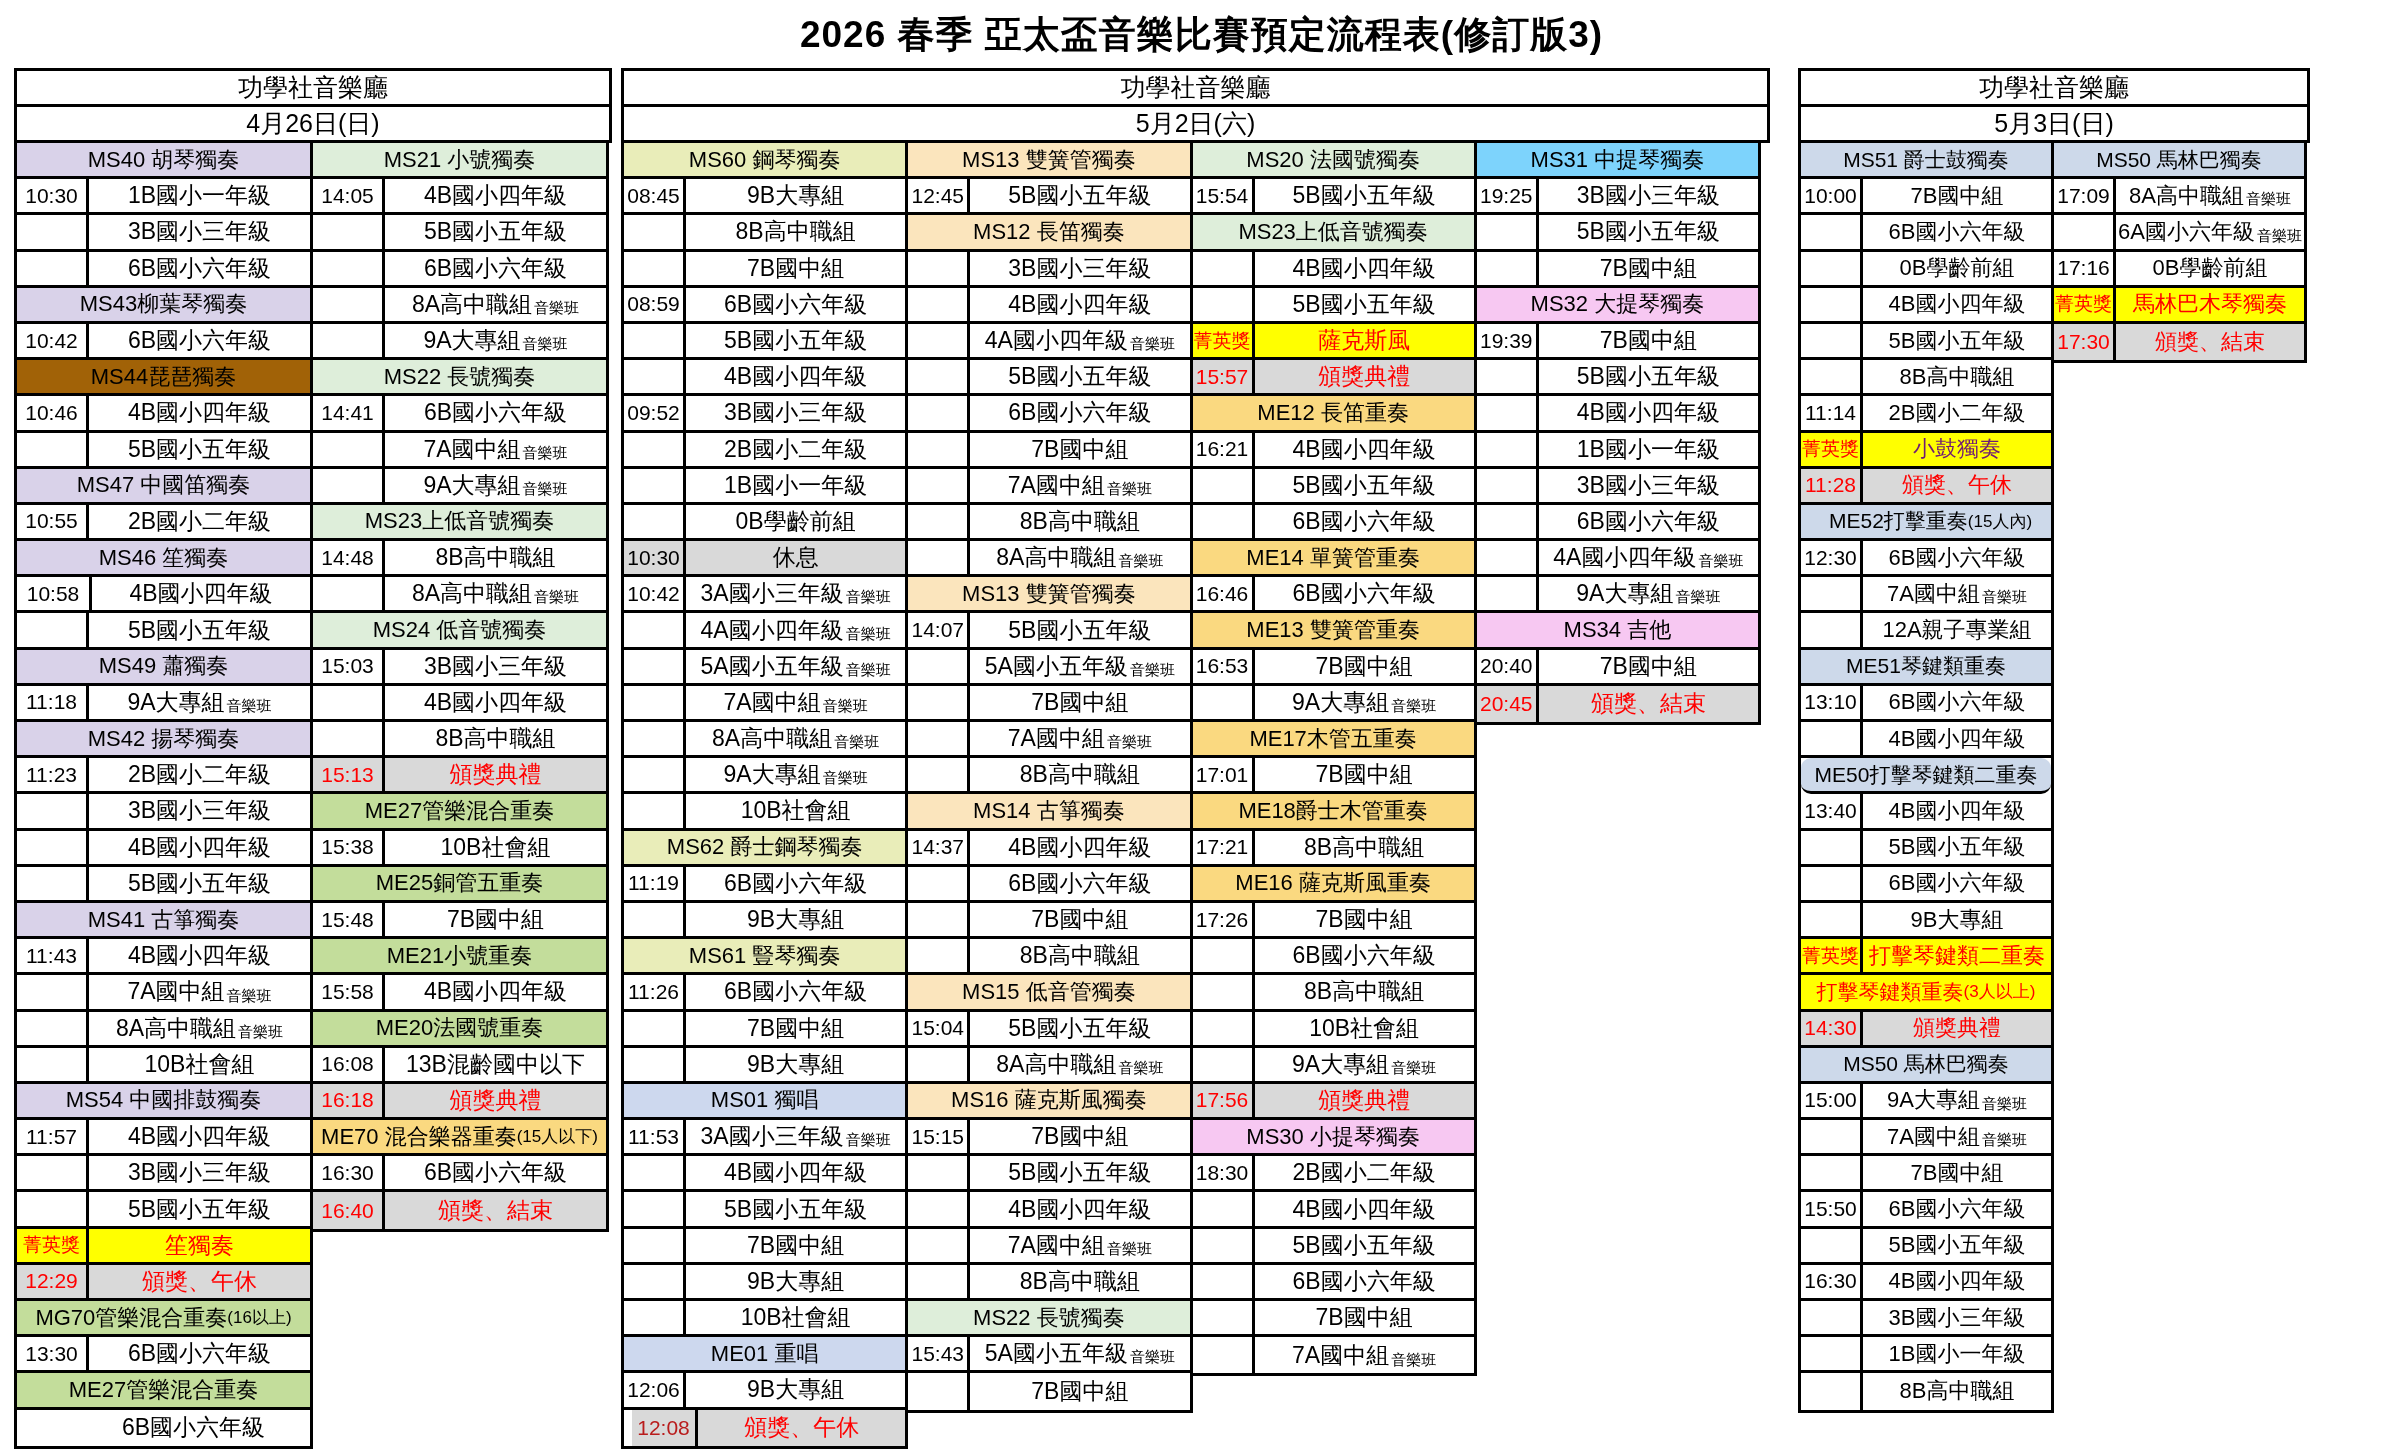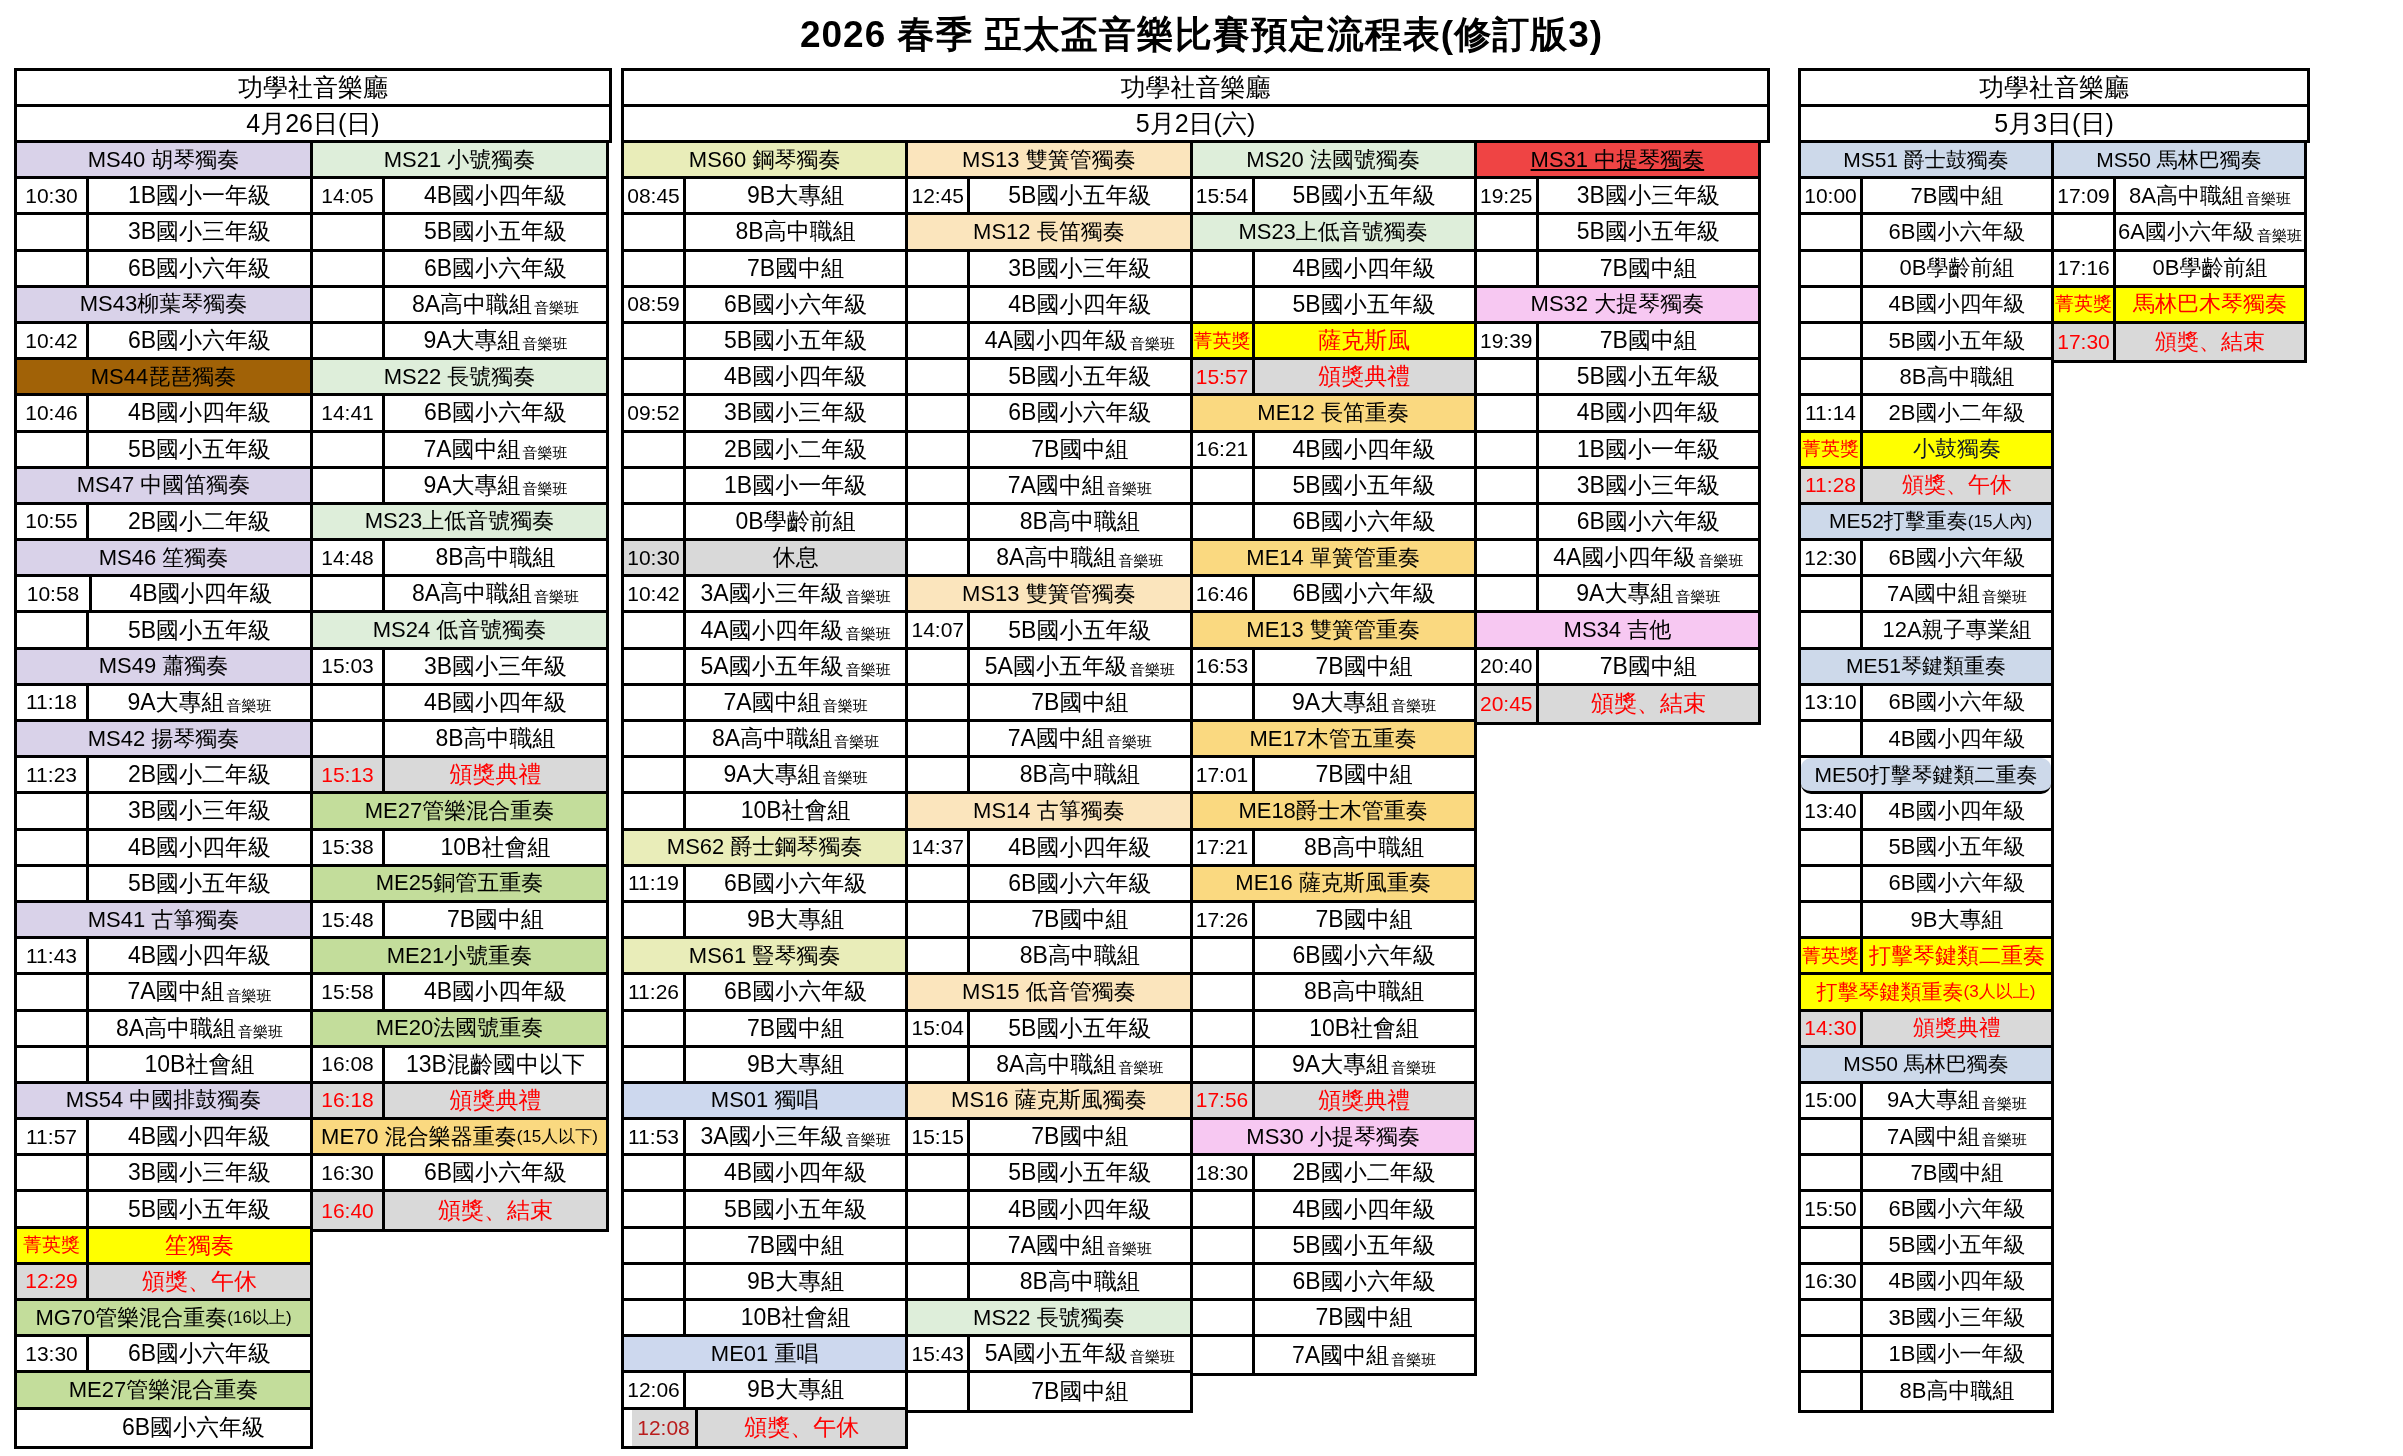--- a/index.html
+++ b/index.html
@@ -609,21 +609,21 @@
           <div class="row">
             <div class="cell time" style="width: 62px;"></div>
             <div class="cell name">7B國中組</div>
           </div>
           <div class="row">
             <div class="cell time" style="width: 62px;"></div>
             <div class="cell name">7A國中組<span class="sub">音樂班</span></div>
           </div>
         </div>
         <div class="col" style="width: 287.25px;">
-          <div class="hdr" style="background: #ef4444; text-decoration: underline;">MS31 中提琴獨奏</div>
+          <div class="hdr" style="background: #7dd3fc;">MS31 中提琴獨奏</div>
           <div class="row">
             <div class="cell time" style="width: 62px;">19:25</div>
             <div class="cell name">3B國小三年級</div>
           </div>
           <div class="row">
             <div class="cell time" style="width: 62px;"></div>
             <div class="cell name">5B國小五年級</div>
           </div>
           <div class="row">
             <div class="cell time" style="width: 62px;"></div>
@@ -703,21 +703,21 @@
           <div class="row">
             <div class="cell time" style="width: 62px;"></div>
             <div class="cell name">8B高中職組</div>
           </div>
           <div class="row">
             <div class="cell time" style="width: 62px;">11:14</div>
             <div class="cell name">2B國小二年級</div>
           </div>
           <div class="row">
             <div class="cell time" style="width: 62px; background: rgb(255, 255, 0); color: rgb(255, 0, 0); font-size: 19px;">菁英獎</div>
-            <div class="cell name" style="background: rgb(255, 255, 0); color: #0f172a;">小鼓獨奏</div>
+            <div class="cell name" style="background: rgb(255, 255, 0); color: #701a75;">小鼓獨奏</div>
           </div>
           <div class="row">
             <div class="cell time" style="width: 62px; background: rgb(217, 217, 217); color: rgb(255, 0, 0);">11:28</div>
             <div class="cell name" style="background: rgb(217, 217, 217); color: rgb(255, 0, 0);">頒獎、午休</div>
           </div>
           <div class="hdr" style="background: rgb(205, 217, 234); padding-left: 9px;">ME52打擊重奏<span class="paren">(15人內)</span></div>
           <div class="row">
             <div class="cell time" style="width: 62px;">12:30</div>
             <div class="cell name">6B國小六年級</div>
           </div>

